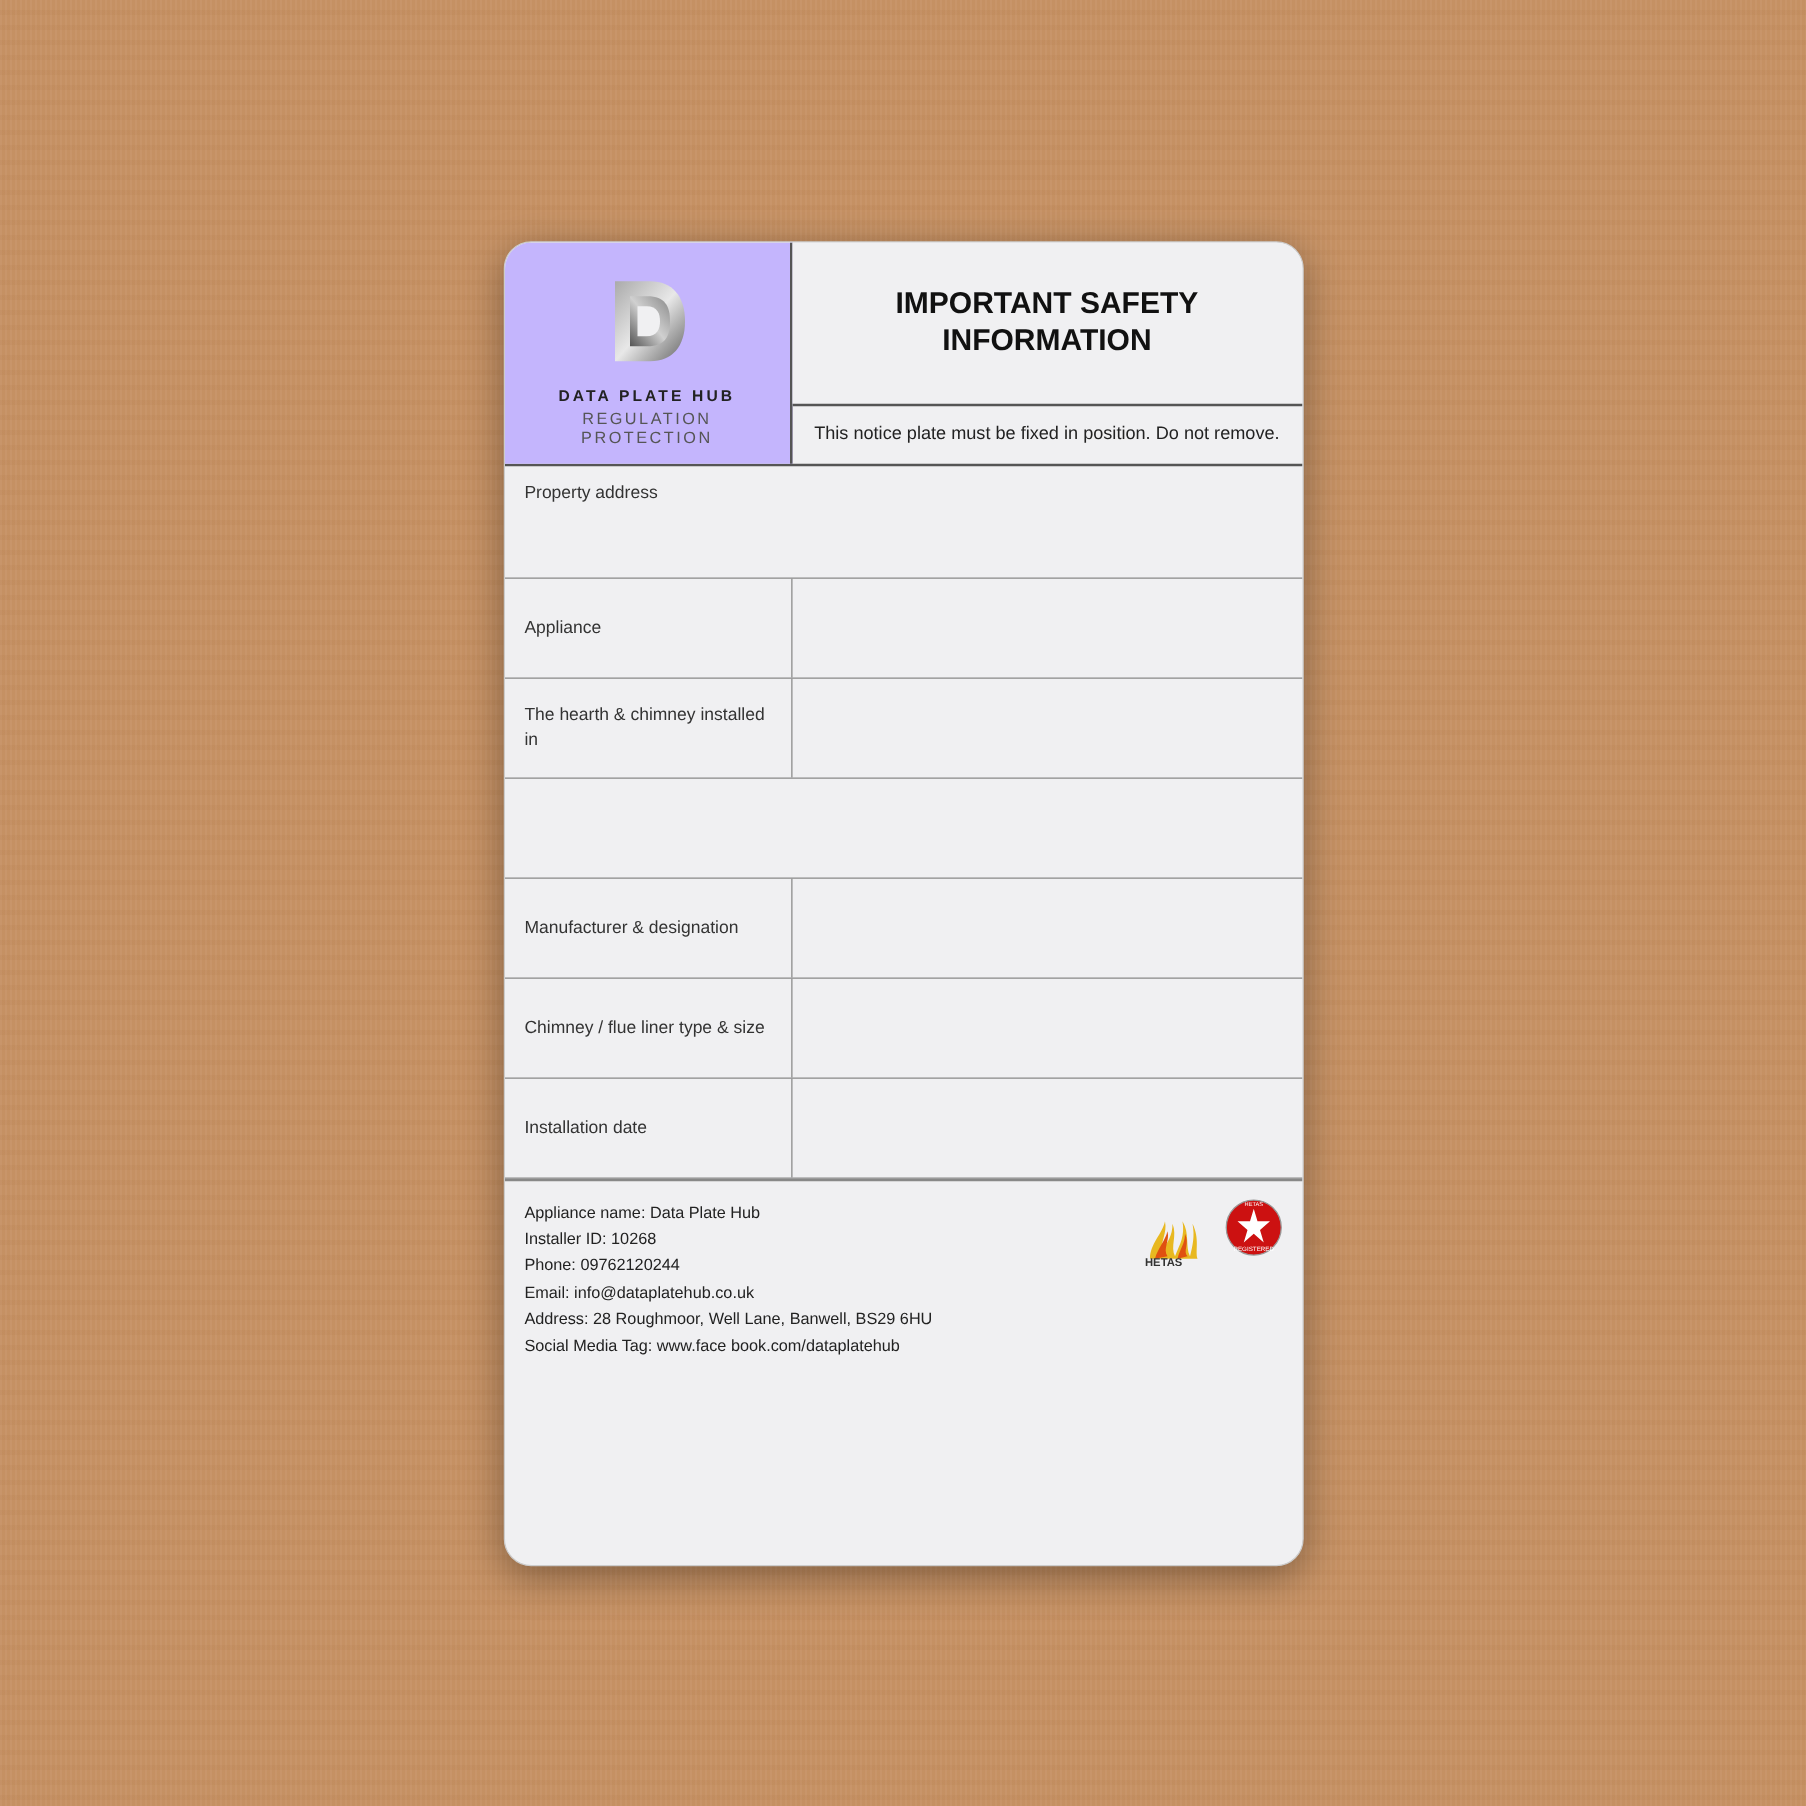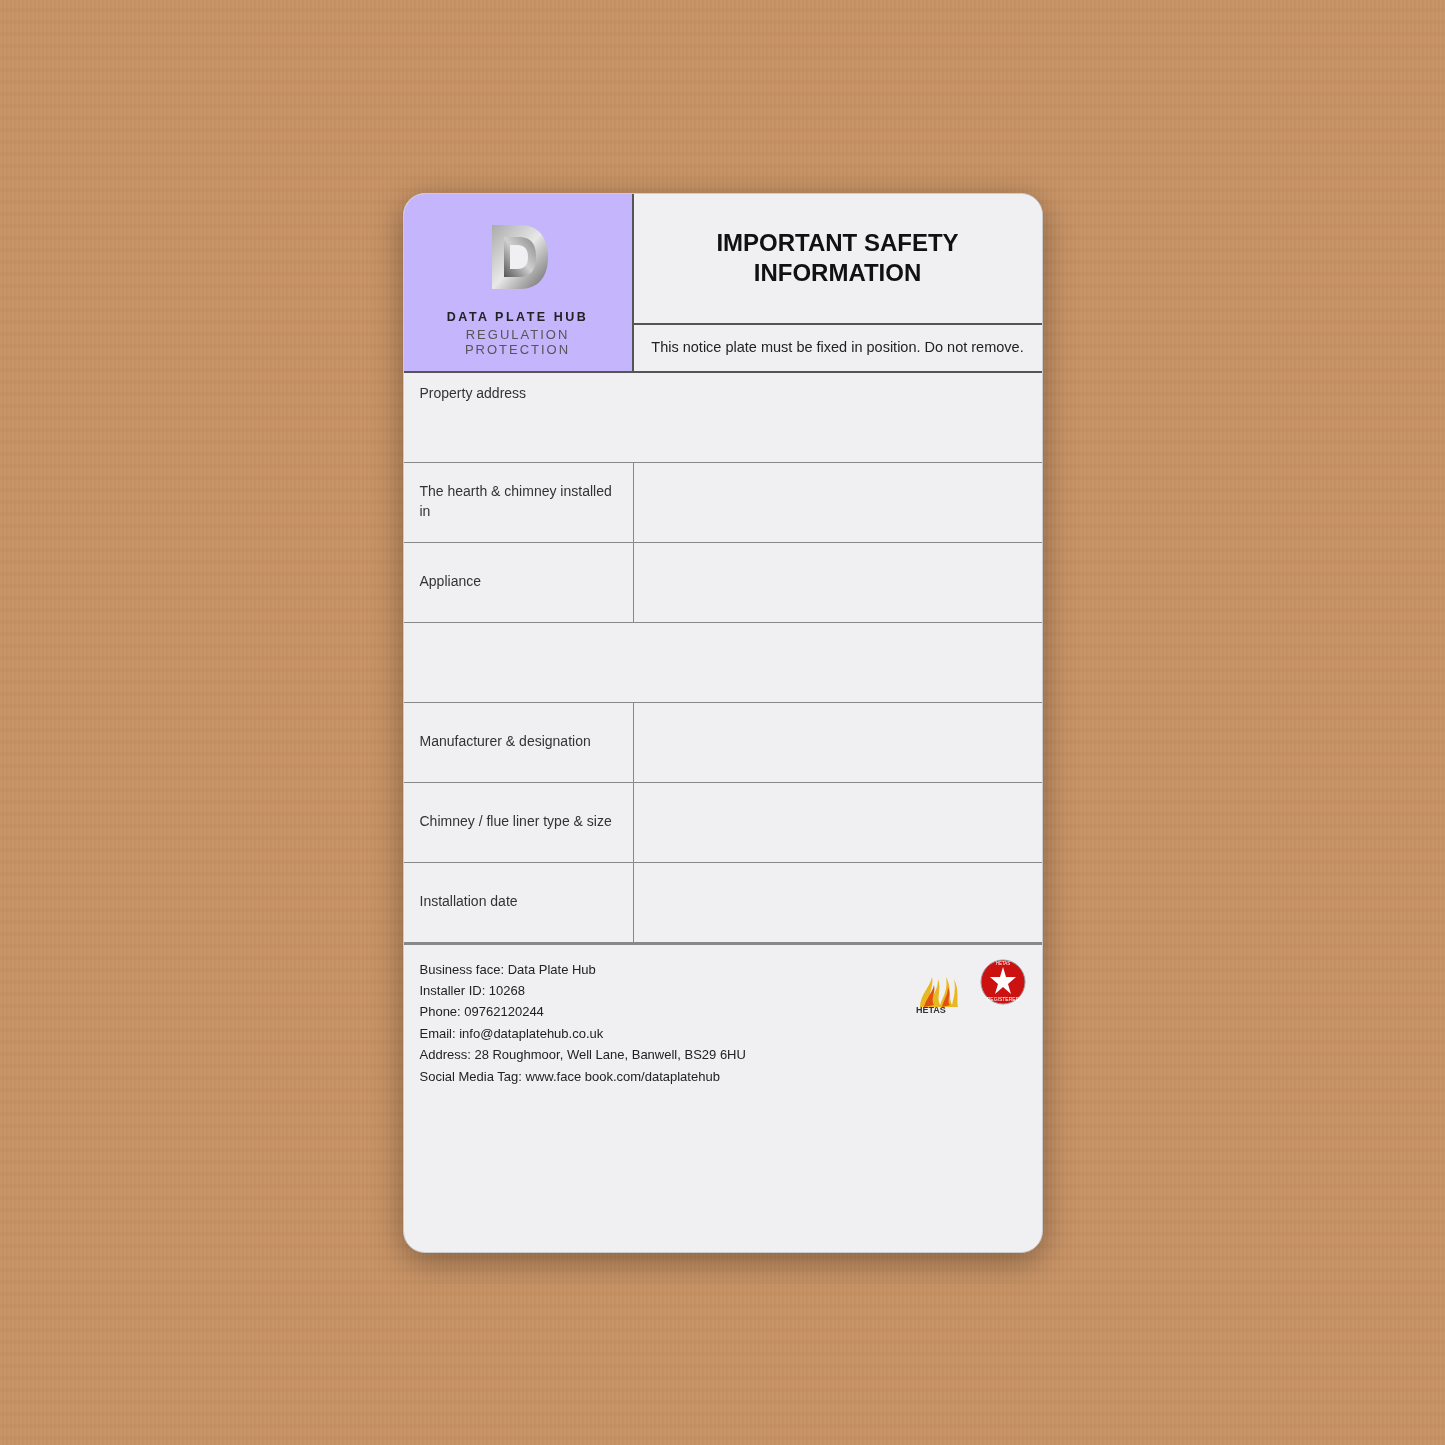--- a/index.html
+++ b/index.html
@@ -234,26 +234,26 @@
       </div>
       <div class="notice-text-box">This notice plate must be fixed in position. Do not remove.</div>
     </div>
   </div>
 
   <div class="property-row">
     <span>Property address</span>
   </div>
 
   <div class="table-row">
+    <div class="row-label">Appliance</div>
+    <div class="row-value"></div>
+  </div>
+
+  <div class="table-row">
     <div class="row-label">The hearth &amp; chimney installed in</div>
-    <div class="row-value"></div>
-  </div>
-
-  <div class="table-row">
-    <div class="row-label">Appliance</div>
     <div class="row-value"></div>
   </div>
 
   <div class="table-row">
     <div class="row-value"></div>
   </div>
 
   <div class="table-row">
     <div class="row-label">Manufacturer &amp; designation</div>
     <div class="row-value"></div>
@@ -264,21 +264,21 @@
     <div class="row-value"></div>
   </div>
 
   <div class="table-row">
     <div class="row-label">Installation date</div>
     <div class="row-value"></div>
   </div>
 
   <div class="footer">
     <div class="footer-text">
-      <div>Business face: Data Plate Hub</div>
+      <div>Appliance name: Data Plate Hub</div>
       <div>Installer ID: 10268</div>
       <div>Phone: 09762120244</div>
       <div>Email: info@dataplatehub.co.uk</div>
       <div>Address: 28 Roughmoor, Well Lane, Banwell, BS29 6HU</div>
       <div>Social Media Tag: www.face book.com/dataplatehub</div>
     </div>
     <div class="hetas-container">
 
       <svg class="hetas-logo" viewBox="0 0 64 54" xmlns="http://www.w3.org/2000/svg">
 

